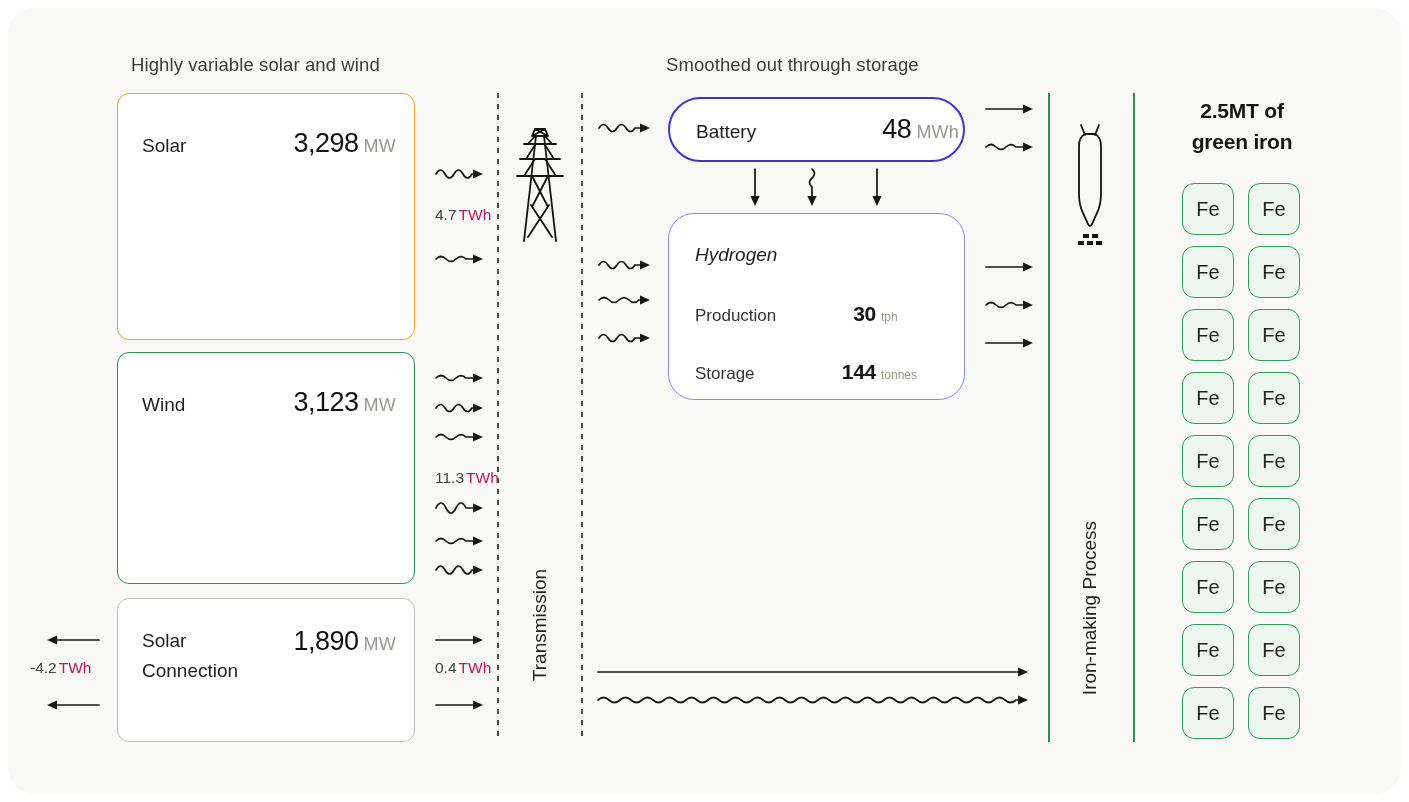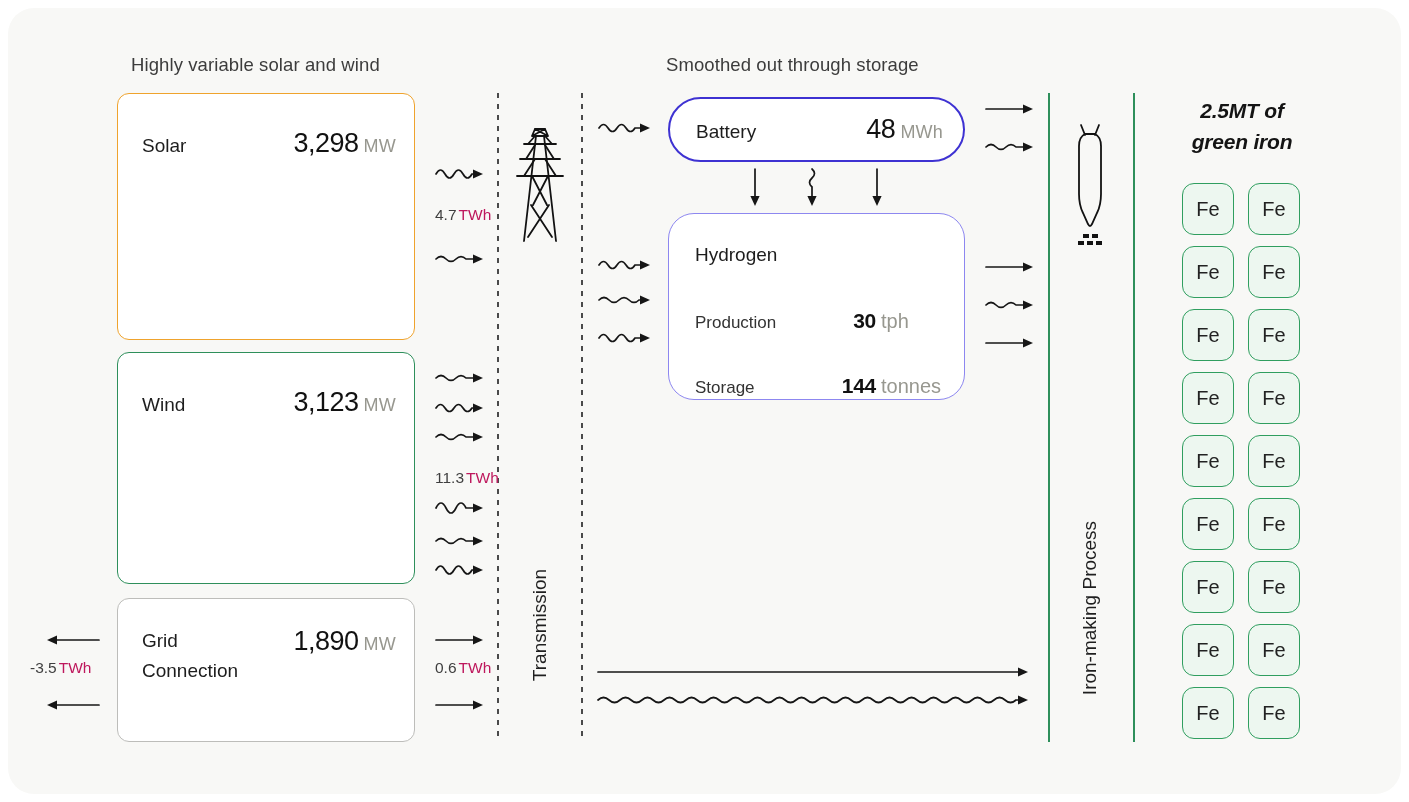--- a/index.html
+++ b/index.html
@@ -46,45 +46,45 @@
     position:absolute; width:254px; height:26px; line-height:26px; text-align:center;
     font-size:19px; color:#1f1f1f; transform:rotate(-90deg);
   }
 
   
   #battery-box {
     position:absolute; left:668px; top:97px; width:297px; height:65px;
     background:#fff; border:2px solid #3e32d2; border-radius:33px;
     display:flex; align-items:center;
   }
-  #battery-box .gen-row { width:100%; padding:0 20px 0 26px; }
+  #battery-box .gen-row { width:100%; padding:0 4px 0 26px; }
   #hydrogen-box {
     position:absolute; left:668px; top:213px; width:297px; height:187px;
     background:#fff; border:1.5px solid #8d87f0; border-radius:26px;
     padding:28px 25px 0 26px;
   }
-  .h2-title { font-size:19px; line-height:26px; color:#1d1d1d; }
+  .h2-title { font-size:19px; line-height:26px; color:#1d1d1d;font-style:italic; }
   .h-row { display:flex; align-items:baseline; margin-top:6px; }
   .h-row:first-of-type { margin-top:18px; }
   .h-label { font-size:17px; color:#333; flex:1; }
   .h-val { font-weight:bold; font-size:21px; letter-spacing:-.3px; color:#111; min-width:58px; text-align:right; }
-  .h-unit { font-size:20px; color:#97978f; width:58px; margin-left:5px;margin-top:36px; }
+  .h-unit { font-size:12px; color:#97978f; width:58px; margin-left:5px;margin-top:36px; }
 
   
   .flowlabel { position:absolute; font-size:15.5px; white-space:nowrap; }
   .fv { color:#3f3f3f; }
   .fu { color:#be185d; margin-left:2px; }
 
   .arrow { position:absolute; }
   .arrow svg { display:block; }
 
   
   #green-heading {
     position:absolute; left:1157px; top:95px; width:170px; text-align:center;
-    font-weight:bold; font-size:21px; line-height:31px; color:#141414; letter-spacing:-.2px;font-style:italic;
+    font-weight:bold; font-size:21px; line-height:31px; color:#141414; letter-spacing:-.2px;
   }
   #fe-grid {
     position:absolute; left:1182px; top:183px; width:118px;
     display:grid; grid-template-columns:52px 52px; gap:11px 14px;
   }
   .fe-cell {
     width:52px; height:52px; border-radius:12px; background:#edf7f0;
     border:1.5px solid #2f9e5f; display:flex; align-items:center; justify-content:center;
     font-size:20px; color:#222;
   }
@@ -107,21 +107,21 @@
     </div>
   </div>
   <div class="gen-box" id="wind-box">
     <div class="gen-row">
       <span class="box-label">Wind</span>
       <span class="valwrap"><span class="big-val">3,123</span><span class="unit">MW</span></span>
     </div>
   </div>
   <div class="gen-box" id="grid-box">
     <div class="gen-row">
-      <span class="box-label">Grid Connection</span>
+      <span class="box-label">Solar Connection</span>
       <span class="valwrap"><span class="big-val">1,890</span><span class="unit">MW</span></span>
     </div>
   </div>
 
   <div class="vline dashed" style="left:497px;"></div>
   <div class="vline dashed" style="left:581px;"></div>
   <svg class="icon-abs" style="left:516px; top:123px;" width="48" height="122" viewBox="0 0 48 122">
     <g stroke="#121212" stroke-width="1.8" fill="none" stroke-linecap="round">
       <path d="M19,6 h10 M16,13 h16 M19,6 l-3,7 M29,6 l3,7 M19,6 l13,7 M29,6 l-13,7"></path>
       <path d="M8,21 h32 M12,21 l7,-8 M36,21 l-7,-8"></path>
@@ -191,22 +191,22 @@
       <div class="fe-cell">Fe</div>
       <div class="fe-cell">Fe</div>
       <div class="fe-cell">Fe</div>
       <div class="fe-cell">Fe</div>
       <div class="fe-cell">Fe</div>
       <div class="fe-cell">Fe</div>
     </div>
 
   <div class="flowlabel" style="left:435px; top:206px;"><span class="fv">4.7</span><span class="fu">TWh</span></div>
   <div class="flowlabel" style="left:435px; top:469px;"><span class="fv">11.3</span><span class="fu">TWh</span></div>
-  <div class="flowlabel" style="left:435px; top:659px;"><span class="fv">0.6</span><span class="fu">TWh</span></div>
-  <div class="flowlabel" style="left:30px; top:659px;"><span class="fv">-3.5</span><span class="fu">TWh</span></div>
+  <div class="flowlabel" style="left:435px; top:659px;"><span class="fv">0.4</span><span class="fu">TWh</span></div>
+  <div class="flowlabel" style="left:30px; top:659px;"><span class="fv">-4.2</span><span class="fu">TWh</span></div>
 
   <div class="arrow" style="left:435px; top:164px;">
       <svg width="48" height="20" viewBox="0 0 48 20">
         <g>
           <path d="M1,10 q4.5,-8 9,0 t9,0 t9,0 t9,0 L38,10" fill="none" stroke="#161616" stroke-width="1.7" stroke-linecap="round"></path>
           <polygon points="48,10 38,5.4 38,14.6" fill="#161616"></polygon>
         </g>
       </svg>
     </div>
   <div class="arrow" style="left:435px; top:249px;">

